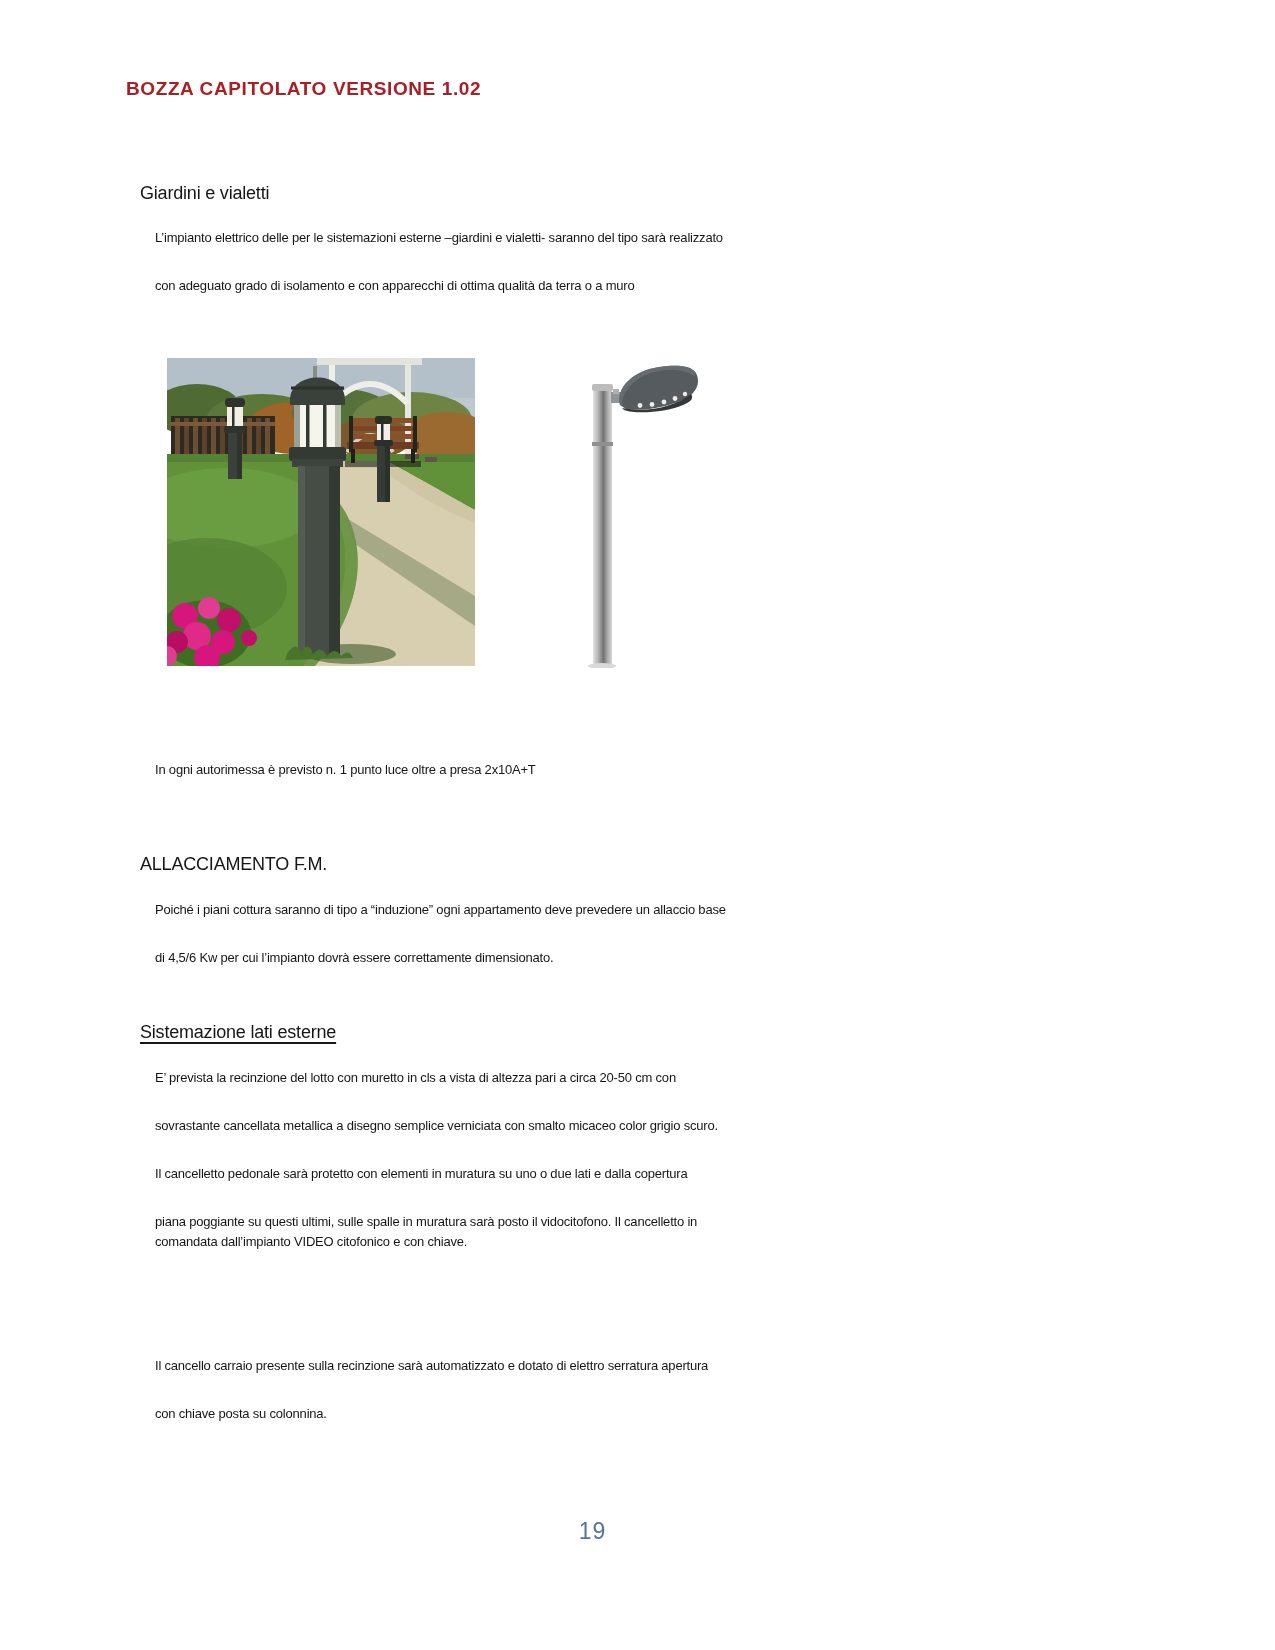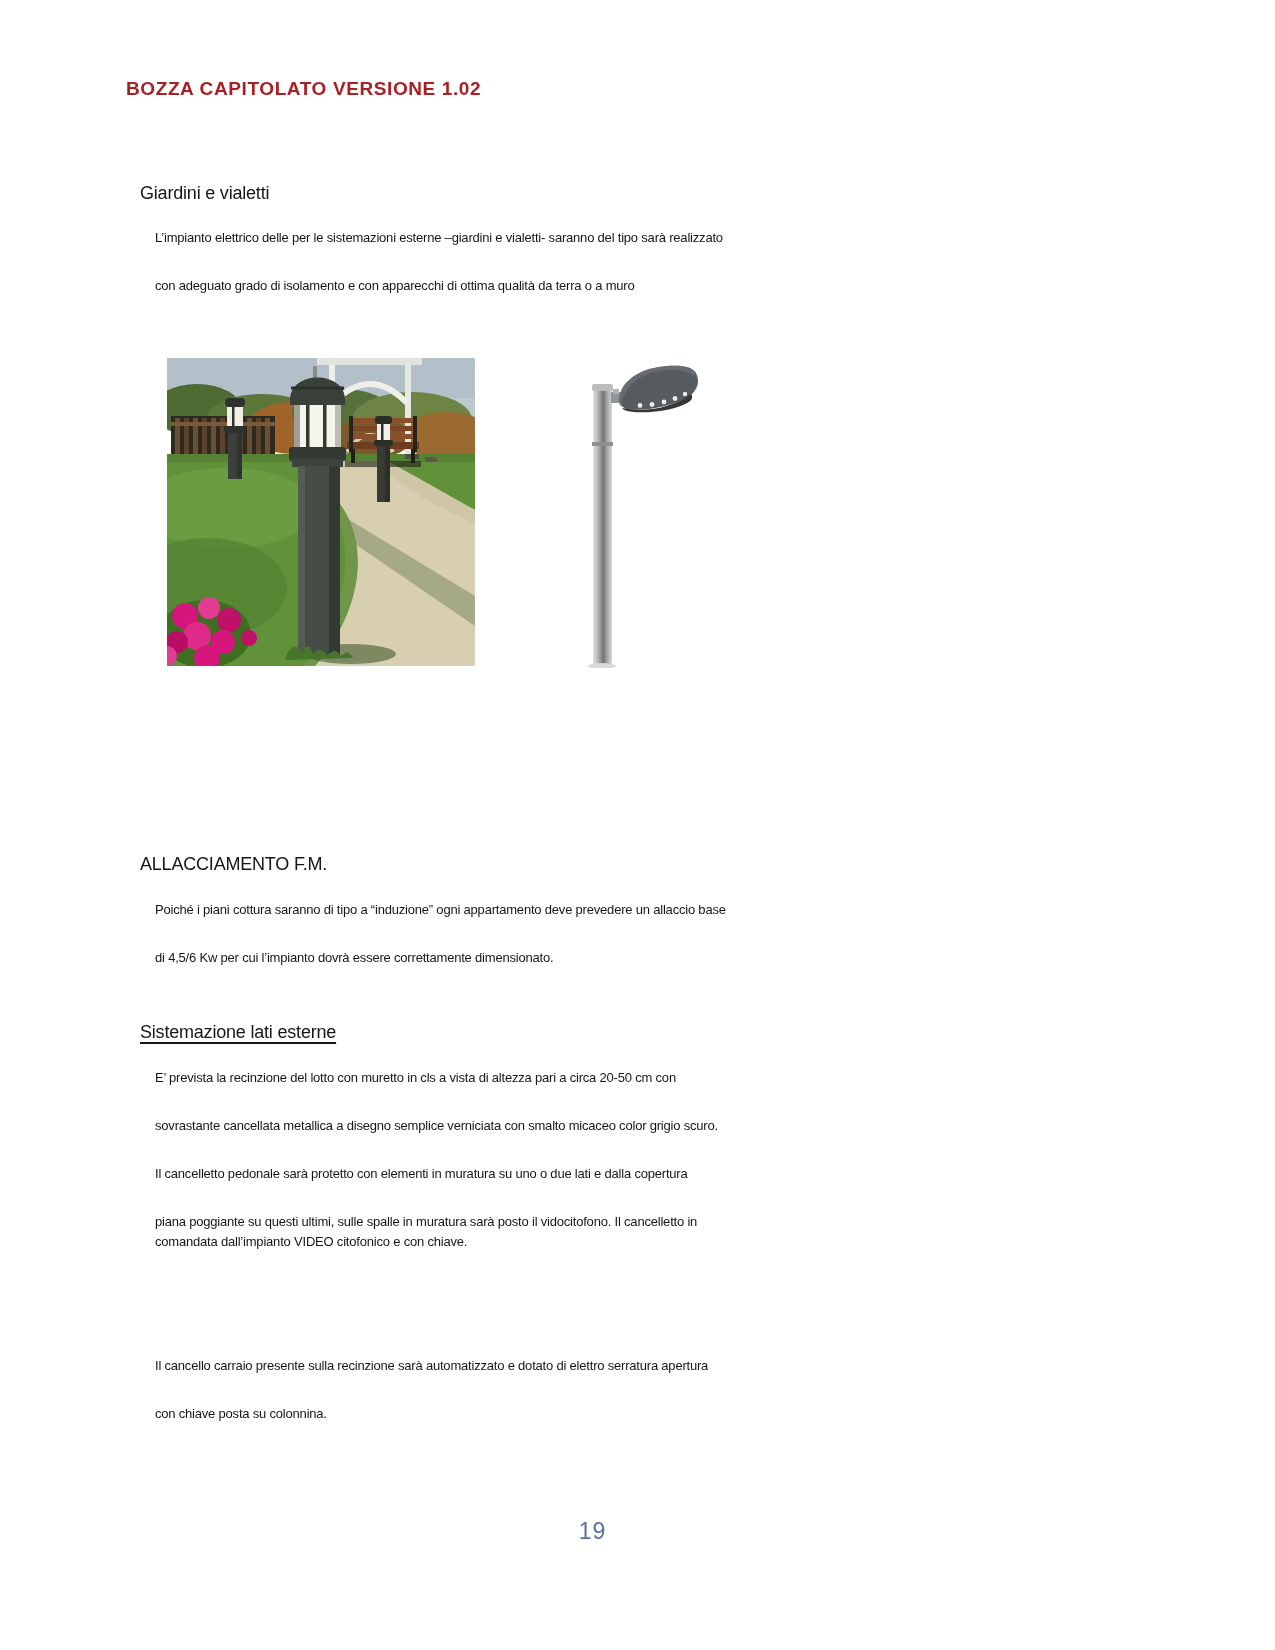--- a/index.html
+++ b/index.html
@@ -193,20 +193,21 @@
         <path d="M64,47 C60,30 76,13 103,9 C122,6 136,8 140,15 L138,18 C130,12 116,11 103,13 C80,17 66,33 66,47 Z" fill="#6a7075" opacity="0.8"></path>
         <circle cx="84" cy="47.5" r="2.4" fill="#ececec"></circle>
         <circle cx="96" cy="46.5" r="2.4" fill="#ececec"></circle>
         <circle cx="108" cy="44" r="2.4" fill="#ececec"></circle>
         <circle cx="119" cy="40.5" r="2.4" fill="#ececec"></circle>
         <circle cx="129" cy="36" r="2.2" fill="#ececec"></circle>
       </g>
     </svg>
   </div>
 
+  <div class="line" style="top:762px">In ogni autorimessa è previsto n.  1 punto luce oltre a presa 2x10A+T</div>
 
   <div class="h-bold" style="top:854px">ALLACCIAMENTO F.M.</div>
   <div class="line j" style="top:902px">Poiché i piani cottura saranno di tipo a “induzione” ogni appartamento deve prevedere un allaccio base</div>
   <div class="line" style="top:950px">di 4,5/6 Kw per cui l’impianto dovrà essere correttamente  dimensionato.</div>
 
   <div class="h-bold h-underline" style="top:1022px">Sistemazione lati esterne</div>
   <div class="line j" style="top:1070px">E’ prevista la recinzione del lotto con muretto in cls a vista di altezza pari a circa 20-50 cm con</div>
   <div class="line j" style="top:1166px">Il cancelletto pedonale sarà protetto con  elementi in muratura su uno o due lati e  dalla copertura</div>
 
   <div class="line" style="top:1118px">sovrastante cancellata metallica a disegno semplice verniciata con smalto micaceo color grigio scuro.</div>

